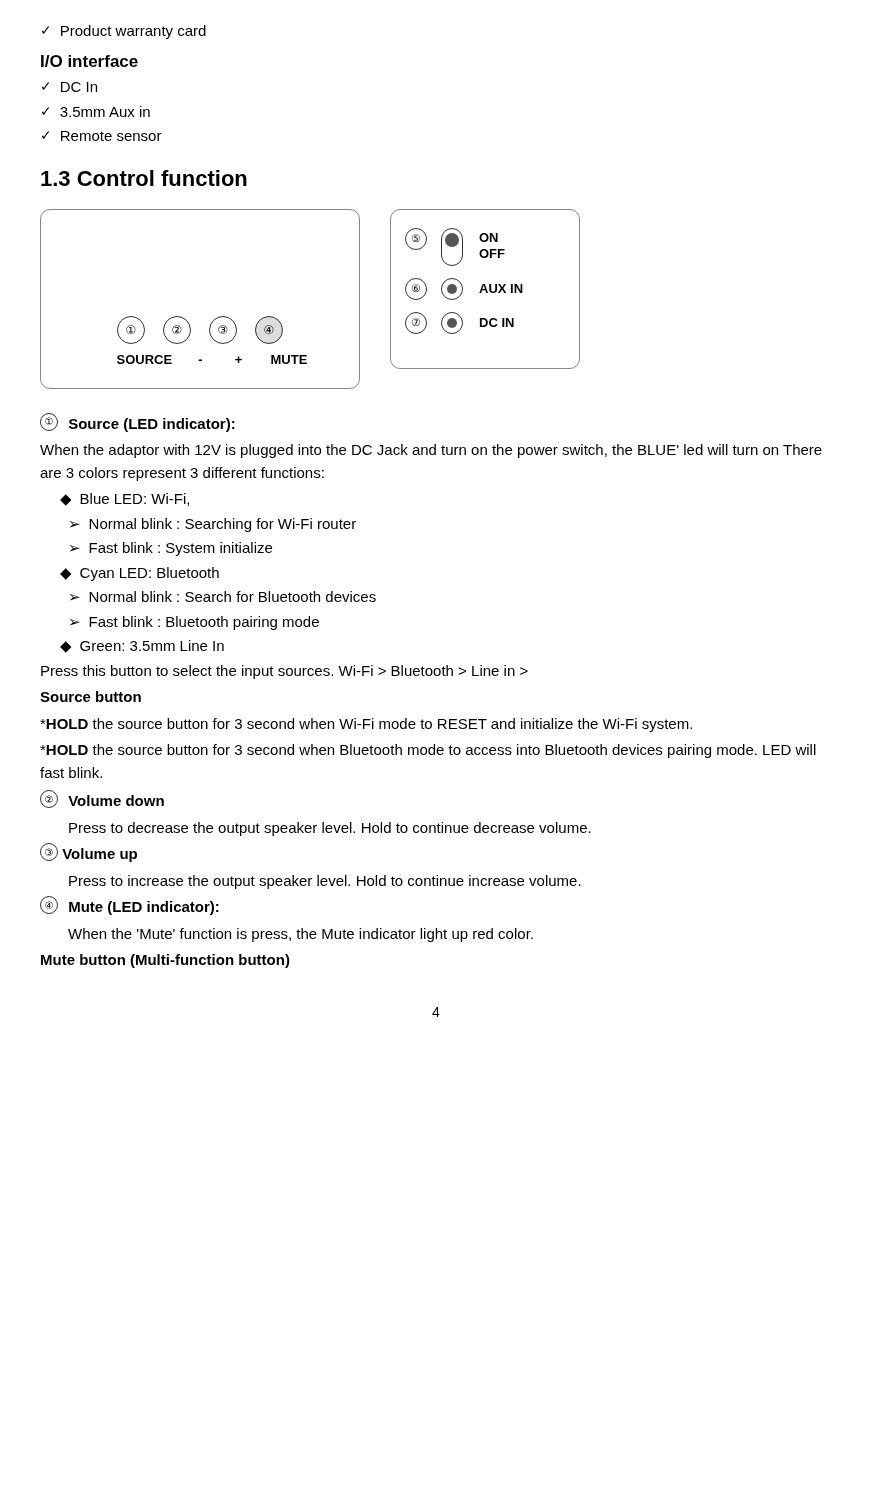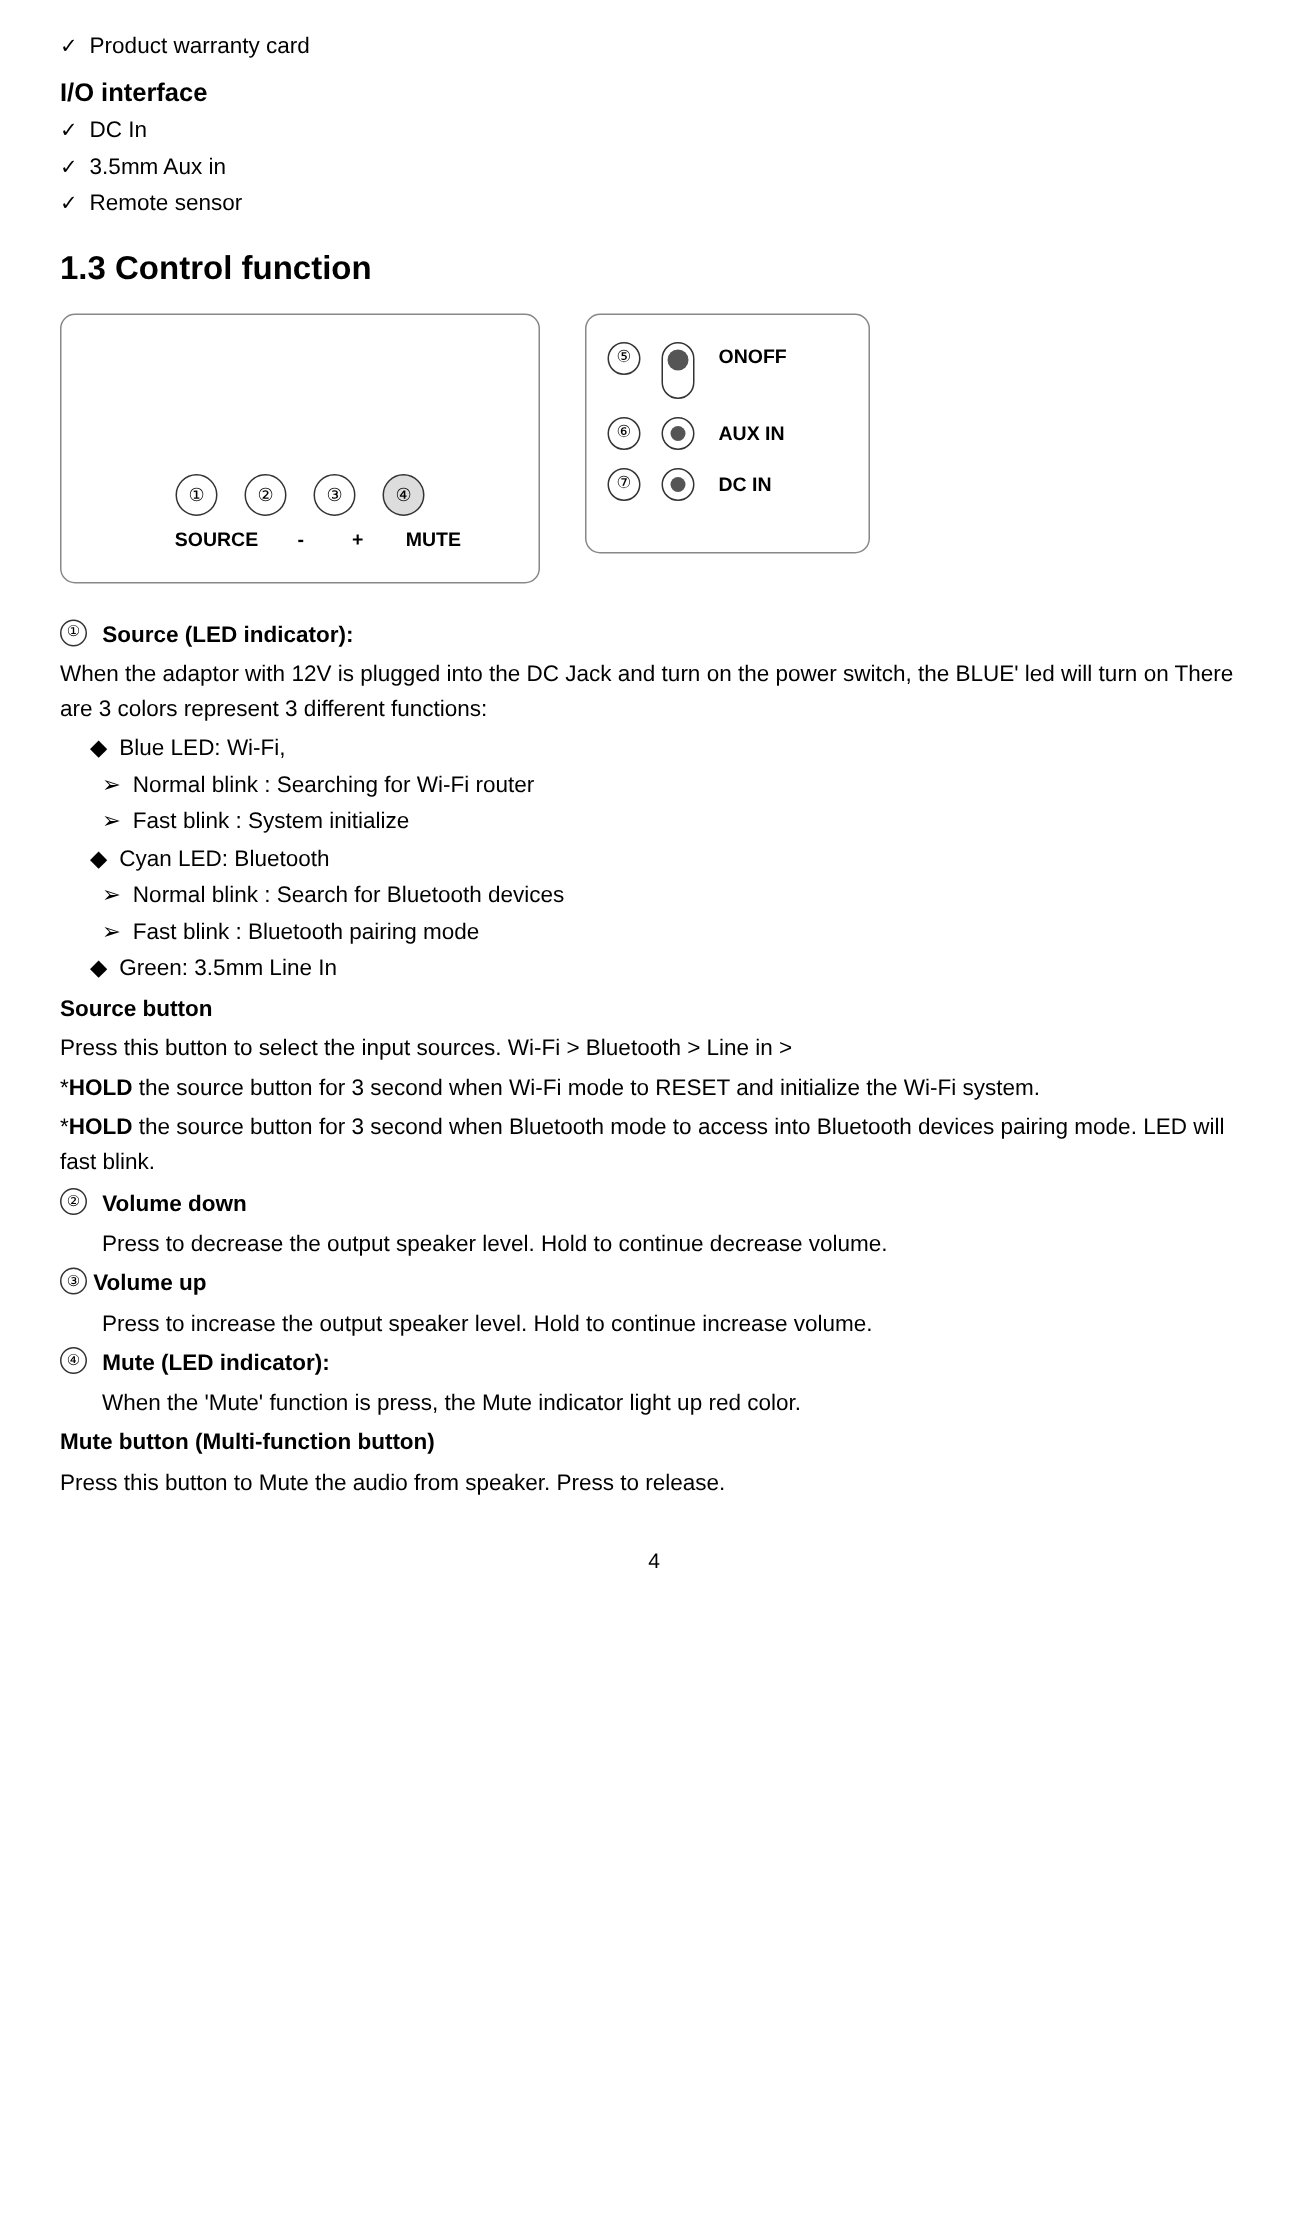--- a/index.html
+++ b/index.html
@@ -135,21 +135,21 @@
       justify-content: center;
     }
     .jack-inner {
       width: 10px;
       height: 10px;
       border-radius: 50%;
       background: #555;
     }
     .on-off-labels {
       display: flex;
-      flex-direction: row;
+      flex-direction: column;
       font-size: 13px;
       font-weight: bold;
       line-height: 1.3;
     }
     p { margin-bottom: 4px; }
     .bullet-diamond { margin-left: 20px; display: flex; align-items: flex-start; margin-bottom: 2px; }
     .bullet-diamond-mark { margin-right: 8px; }
     .bullet-arrow { margin-left: 28px; display: flex; align-items: flex-start; margin-bottom: 2px; }
     .bullet-arrow-mark { margin-right: 8px; }
     .bold { font-weight: bold; }
@@ -282,22 +282,22 @@
   <div class="bullet-arrow">
     <span class="bullet-arrow-mark">➢</span>
     <span>Fast blink : Bluetooth pairing mode</span>
   </div>
 
   <div class="bullet-diamond">
     <span class="bullet-diamond-mark">◆</span>
     <span>Green: 3.5mm Line In</span>
   </div>
 
+  <p>Press this button to select the input sources. Wi-Fi &gt; Bluetooth &gt; Line in &gt;</p>
   <p style="margin-top:4px;"><span class="bold">Source button</span></p>
-  <p>Press this button to select the input sources. Wi-Fi &gt; Bluetooth &gt; Line in &gt;</p>
   <p>*<span class="bold">HOLD</span> the source button for 3 second when Wi-Fi mode to RESET and initialize the Wi-Fi system.</p>
   <p>*<span class="bold">HOLD</span> the source button for 3 second when Bluetooth mode to access into Bluetooth devices pairing mode. LED will fast blink.</p>
 </div>
 
 <div style="margin-bottom:4px;">
   <div class="numbered-item">
     <span class="circled">②</span>
     <span style="margin-left:6px;">&nbsp;<span class="bold">Volume down</span></span>
   </div>
   <p class="indent">Press to decrease the output speaker level. Hold to continue decrease volume.</p>
@@ -311,16 +311,15 @@
   <p class="indent">Press to increase the output speaker level. Hold to continue increase volume.</p>
 </div>
 
 <div style="margin-bottom:4px;">
   <div class="numbered-item">
     <span class="circled">④</span>
     <span style="margin-left:6px;">&nbsp;<span class="bold">Mute (LED indicator):</span></span>
   </div>
   <p class="indent">When the 'Mute' function is press, the Mute indicator light up red color.</p>
   <p style="margin-top:0;"><span class="bold">Mute button (Multi-function button)</span></p>
-  <p>Press this button to Mute the audio from speaker. Press to release.</p>
 </div>
 
 <div class="page-num">4</div>
 
 </body></html>

